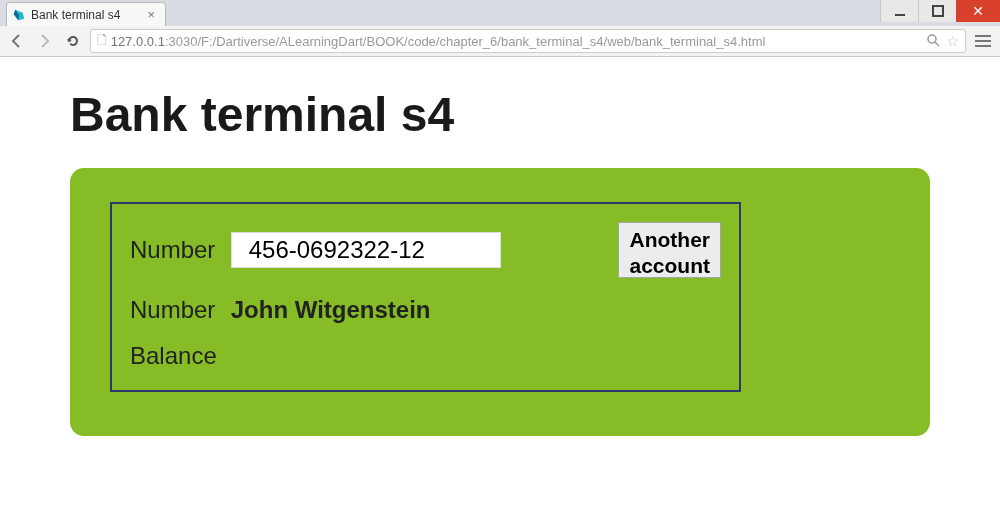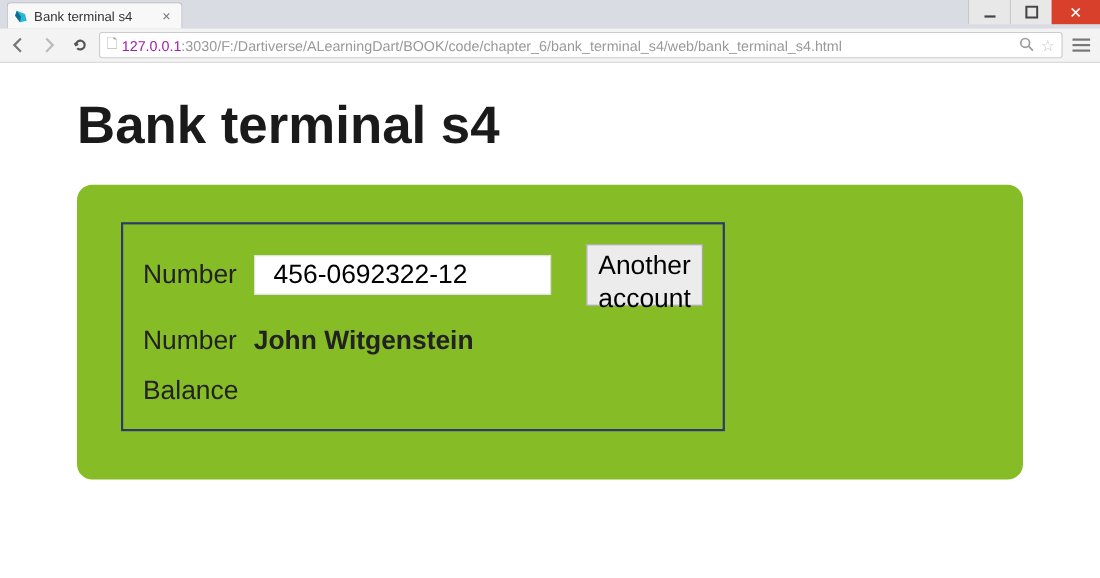--- a/index.html
+++ b/index.html
@@ -104,21 +104,21 @@
     .addr-input-wrap .doc-icon {
       font-size: 12px; color: #999;
     }
     .addr-text {
       flex: 1;
       font-size: 13px;
       color: #999;
       white-space: nowrap;
       overflow: hidden;
     }
-    .addr-text .host { color: #a21caf; }
+    .addr-text .host { color: #737373; }
     .addr-right-icons {
       display: flex; gap: 6px; align-items: center;
       color: #999; font-size: 14px;
     }
     .menu-icon {
       width: 22px; height: 22px;
       display: flex; flex-direction: column;
       justify-content: center; gap: 3px;
       cursor: pointer;
       padding: 0 3px;
@@ -145,44 +145,45 @@
     .form-box {
       border: 2px solid #2b3a6b;
       padding: 18px 18px 20px 18px;
       display: grid;
       grid-template-columns: auto 1fr auto;
       column-gap: 14px;
       row-gap: 18px;
       align-items: center;
       font-size: 24px;
       color: #222;
-      width: 549px;
+      width: 631px;
     }
     .form-label {
       font-weight: normal;
     }
     .number-input {
       font-size: 24px;
       font-family: Arial, Helvetica, sans-serif;
       padding: 4px 17px;
       border: 1px solid #ddd;
       background: #fff;
       width: 270px;
       height: 36px;
     }
     .btn-another {
-      font-size: 24px;
+      font-size: 21px;
       font-family: Arial, Helvetica, sans-serif;
       background: #ececec;
       border: 1px solid #a5a5a5;
       padding: 4px 10px;
       cursor: pointer;
       line-height: 1.25;
       text-align: center;
       height: 56px;
+      font-weight: bold;
     }
     .value-bold {
       font-weight: bold;
       grid-column: 2 / span 2;
     }
   </style>
 </head>
 <body>
 
 <div class="browser-chrome">

